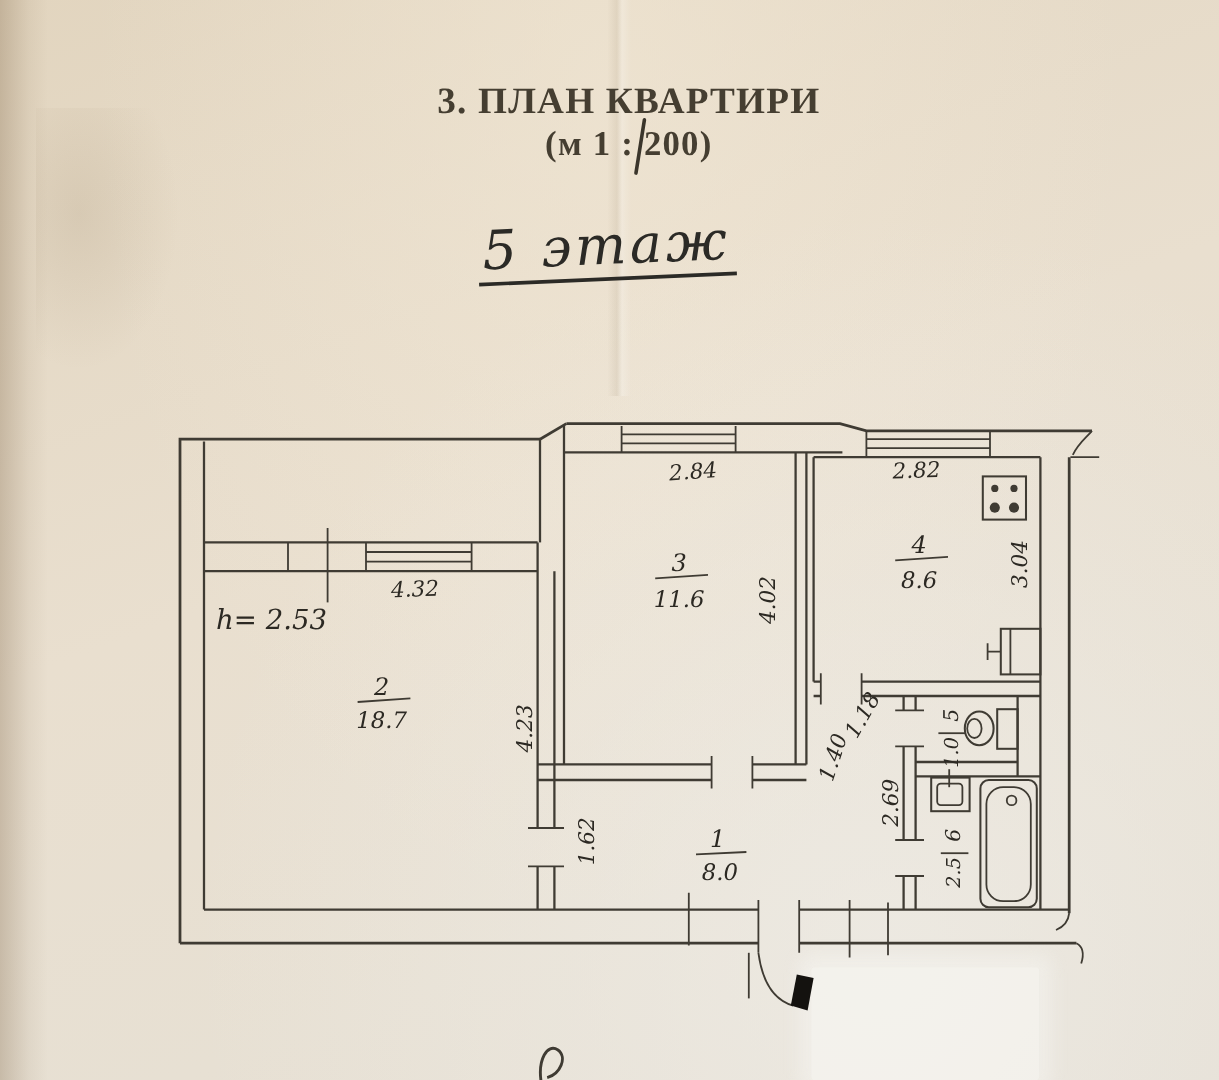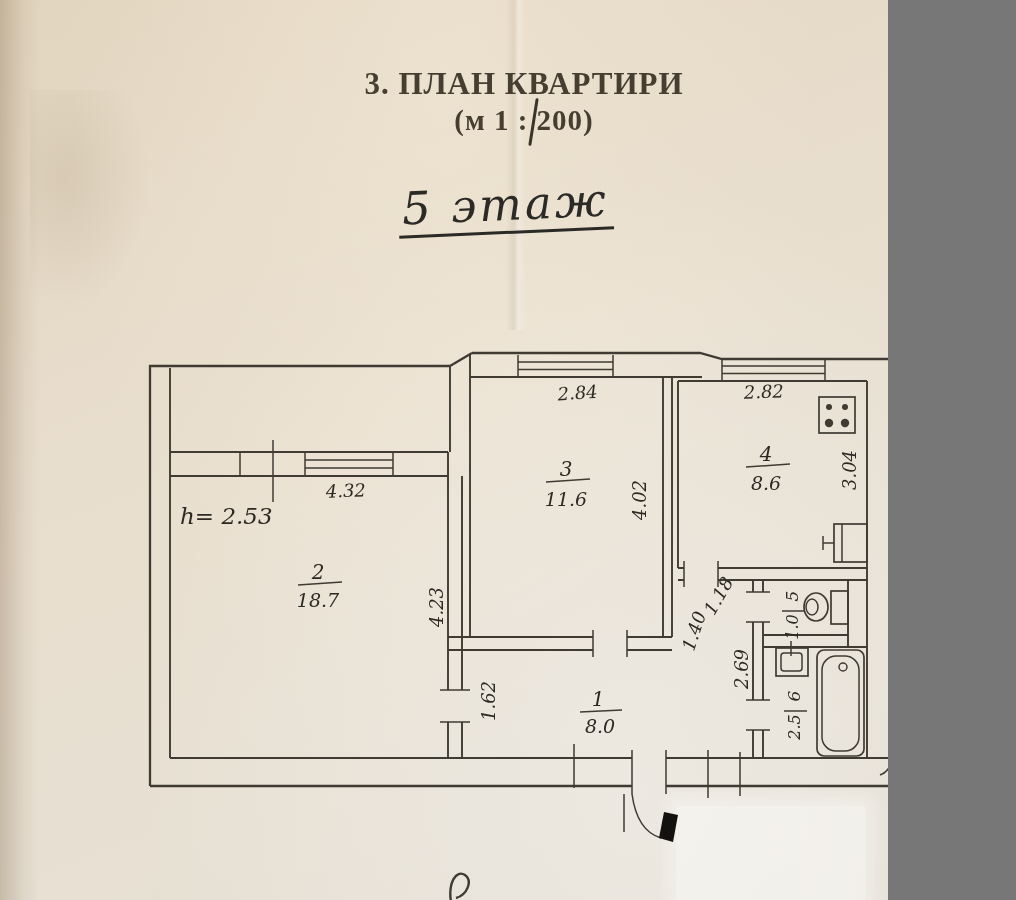--- a/index.html
+++ b/index.html
@@ -1,17 +1,17 @@
 <!DOCTYPE html>
 <html><head>
 <meta charset="utf-8">
 <style>
   html,body{margin:0;padding:0;background:#777;}
   .page{
-    position:relative;width:888px;height:900px;overflow:hidden;
+    position:relative;width:1016px;height:900px;overflow:hidden;
     background:#e7dcc9;
     background-image:
       radial-gradient(ellipse at 72% 88%, rgba(240,238,233,0.65), transparent 55%),
       radial-gradient(ellipse at 50% 8%, rgba(244,234,216,0.5), transparent 60%),
       linear-gradient(160deg,#e2d5bf 0%,#e9dfcf 45%,#e7e0d3 75%,#e4ded3 100%);
     font-family:"Liberation Serif", serif;
   }
   .shade-left{position:absolute;left:0;top:0;width:40px;height:100%;
     background:linear-gradient(90deg,rgba(125,100,70,0.30),rgba(125,100,70,0.08) 60%,transparent);}
   .crease-top{position:absolute;left:506px;top:0;width:20px;height:330px;

